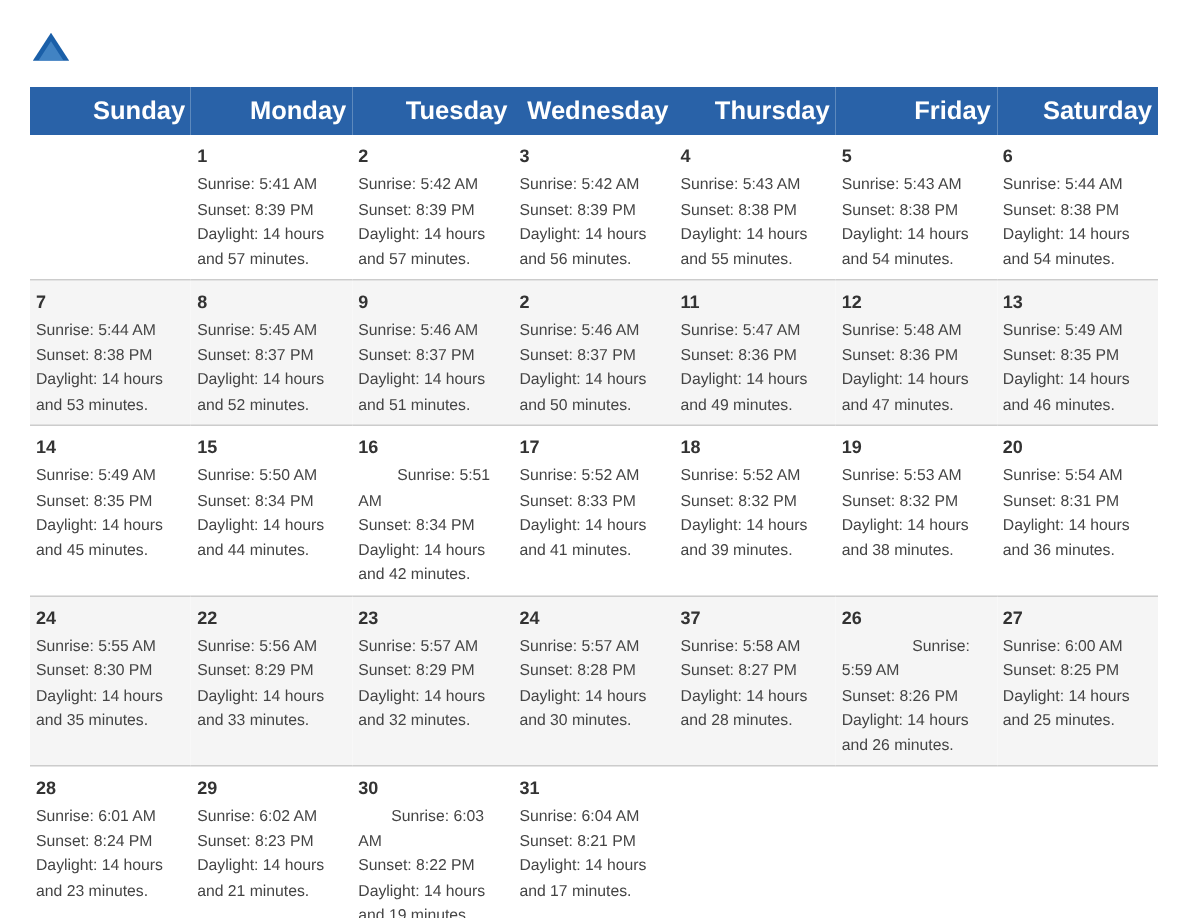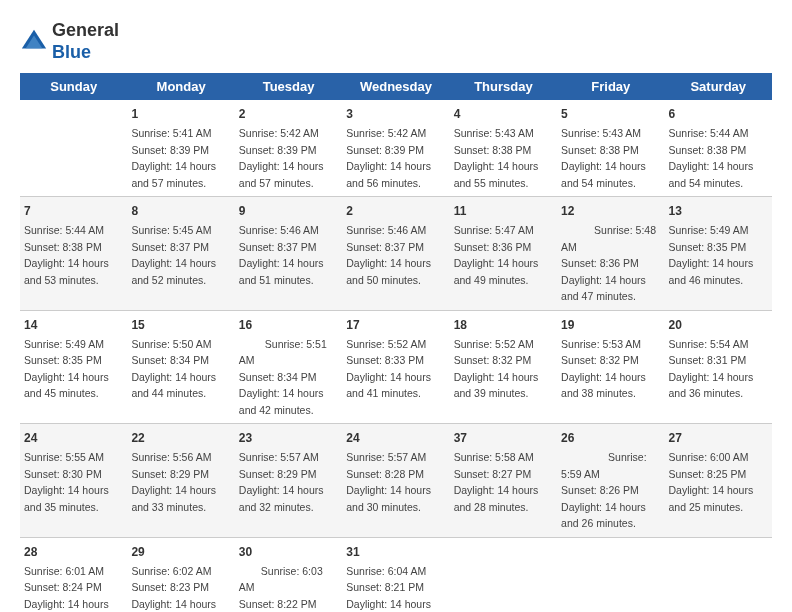--- a/index.html
+++ b/index.html
@@ -49,22 +49,22 @@
       width: 100%;
       border-collapse: collapse;
       font-size: 11px;
     }
     thead tr {
       background-color: #2962a8;
       color: white;
     }
     thead th {
       padding: 6px 4px;
-      text-align: center;
-      font-size: 13px;
+      text-align: right;
+      font-size: 17px;
       font-weight: bold;
     }
     tbody tr {
       border-bottom: 1px solid #ccc;
     }
     tbody tr:nth-child(odd) {
       background-color: #fff;
     }
     tbody tr:nth-child(even) {
       background-color: #f5f5f5;
@@ -90,24 +90,20 @@
   </style>
 </head>
 <body>
 
 <div class="header">
   <div class="logo">
     <svg class="logo-icon" viewBox="0 0 30 30">
       <polygon points="15,2 28,22 2,22" fill="#1a5fa8"></polygon>
       <polygon points="15,8 24,22 6,22" fill="#5b9bd5" opacity="0.6"></polygon>
     </svg>
-    <div class="logo-text">
-      <span class="logo-general">General</span><br>
-      <span class="logo-blue">Blue</span>
-    </div>
   </div>
 </div>
 
 <table>
   <thead>
     <tr>
       <th>Sunday</th>
       <th>Monday</th>
       <th>Tuesday</th>
       <th>Wednesday</th>
@@ -158,21 +154,21 @@
 Daylight: 14 hours
 and 51 minutes.</span></td>
         <td><span class="day-num">2</span><span class="day-detail" style="white-space: pre-line;">Sunrise: 5:46 AM
 Sunset: 8:37 PM
 Daylight: 14 hours
 and 50 minutes.</span></td>
         <td><span class="day-num">11</span><span class="day-detail" style="white-space: pre-line;">Sunrise: 5:47 AM
 Sunset: 8:36 PM
 Daylight: 14 hours
 and 49 minutes.</span></td>
-        <td><span class="day-num">12</span><span class="day-detail" style="white-space: pre-line; margin-left: 33px;">Sunrise: 5:48 AM
+        <td><span class="day-num">12</span><span class="day-detail" style="white-space: pre-line;">Sunrise: 5:48 AM
 Sunset: 8:36 PM
 Daylight: 14 hours
 and 47 minutes.</span></td>
         <td><span class="day-num">13</span><span class="day-detail" style="white-space: pre-line;">Sunrise: 5:49 AM
 Sunset: 8:35 PM
 Daylight: 14 hours
 and 46 minutes.</span></td>
       </tr>
       <tr>
         <td><span class="day-num">14</span><span class="day-detail" style="white-space: pre-line;">Sunrise: 5:49 AM

